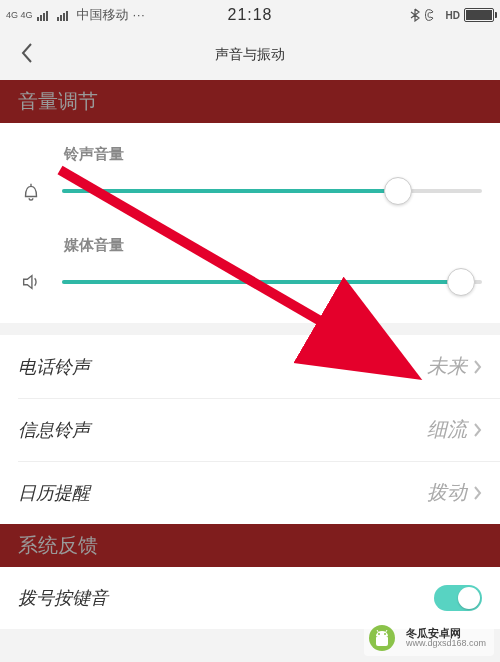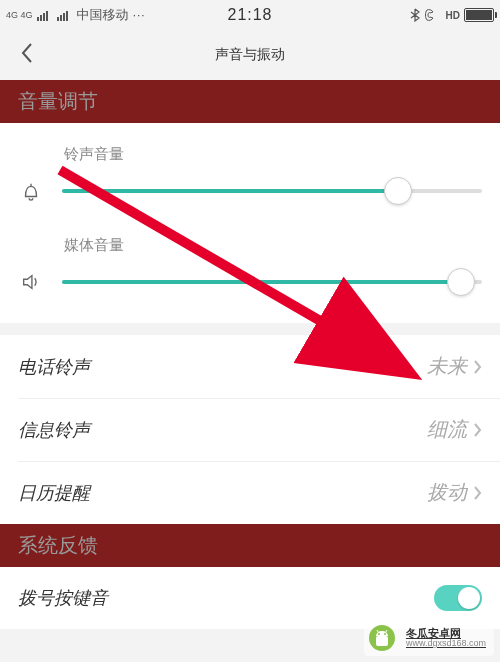--- a/index.html
+++ b/index.html
@@ -17,21 +17,21 @@
   
   .header { height: 50px; display: flex; align-items: center; justify-content: center; position: relative; background: #f3f3f3; }
   .header .back { position: absolute; left: 14px; padding: 6px; }
   .header-title { font-size: 14px; color: #333; font-weight: 400; }
 
   
   .section-header { padding: 8px 18px 8px; font-size: 20px; color: #999; background: #7f1d1d; }
 
   
   .slider-card { background: #fff; padding: 22px 18px 30px; }
-  .slider-block { margin-bottom: 34px; }
+  .slider-block { margin-bottom: 34px; font-weight: bold; }
   .slider-block:last-child { margin-bottom: 0; }
   .slider-label { font-size: 15px; color: #888; margin-left: 46px; margin-bottom: 16px; }
   .slider-row { display: flex; align-items: center; gap: 18px; }
   .slider-icon { width: 26px; display: flex; justify-content: center; color: #666; }
   .slider-track { flex: 1; height: 4px; background: #ddd; position: relative; border-radius: 2px; }
   .slider-fill { position: absolute; left: 0; top: 0; bottom: 0; background: #2fb8a6; border-radius: 2px; }
   .slider-thumb { position: absolute; width: 28px; height: 28px; background: #fff; border: 1px solid #ccc; border-radius: 50%; top: 50%; transform: translate(-50%, -50%); box-shadow: 0 1px 3px rgba(0,0,0,0.15); }
 
   
   .list { background: #fff; }
@@ -42,21 +42,21 @@
   .gap { height: 12px; background: #f3f3f3; }
 
   
   .toggle { width: 48px; height: 26px; background: #58d3c2; border-radius: 14px; position: relative; }
   .toggle::after { content: ""; position: absolute; width: 22px; height: 22px; background: #fff; border-radius: 50%; top: 2px; right: 2px; box-shadow: 0 1px 2px rgba(0,0,0,0.2); }
 
   
   .arrow-svg { position: absolute; left: 50px; top: 160px; pointer-events: none; z-index: 5; }
 
   
-  .watermark { position: absolute; right: 6px; bottom: 6px; display: flex; align-items: center; gap: 9px; background: rgba(255,255,255,0.6); padding: 3px 8px 3px 3px; border-radius: 4px; font-size: 12px; color: #333; z-index: 10; text-decoration: underline; }
+  .watermark { position: absolute; right: 6px; bottom: 6px; display: flex; align-items: center; gap: 9px; background: rgba(255,255,255,0.6); padding: 3px 8px 3px 3px; border-radius: 4px; font-size: 12px; color: #333; z-index: 10; }
   .wm-icon { width: 30px; height: 30px; display: flex; align-items: center; justify-content: center; }
   .wm-text { display: flex; flex-direction: column; line-height: 1.1; font-size: 11px; }
   .wm-text .small { color: #888; font-size: 9px; }
 </style>
 </head>
 <body>
 
 <div class="status-bar">
   <div class="status-left">
     <div class="sig-label">4G 4G</div>

